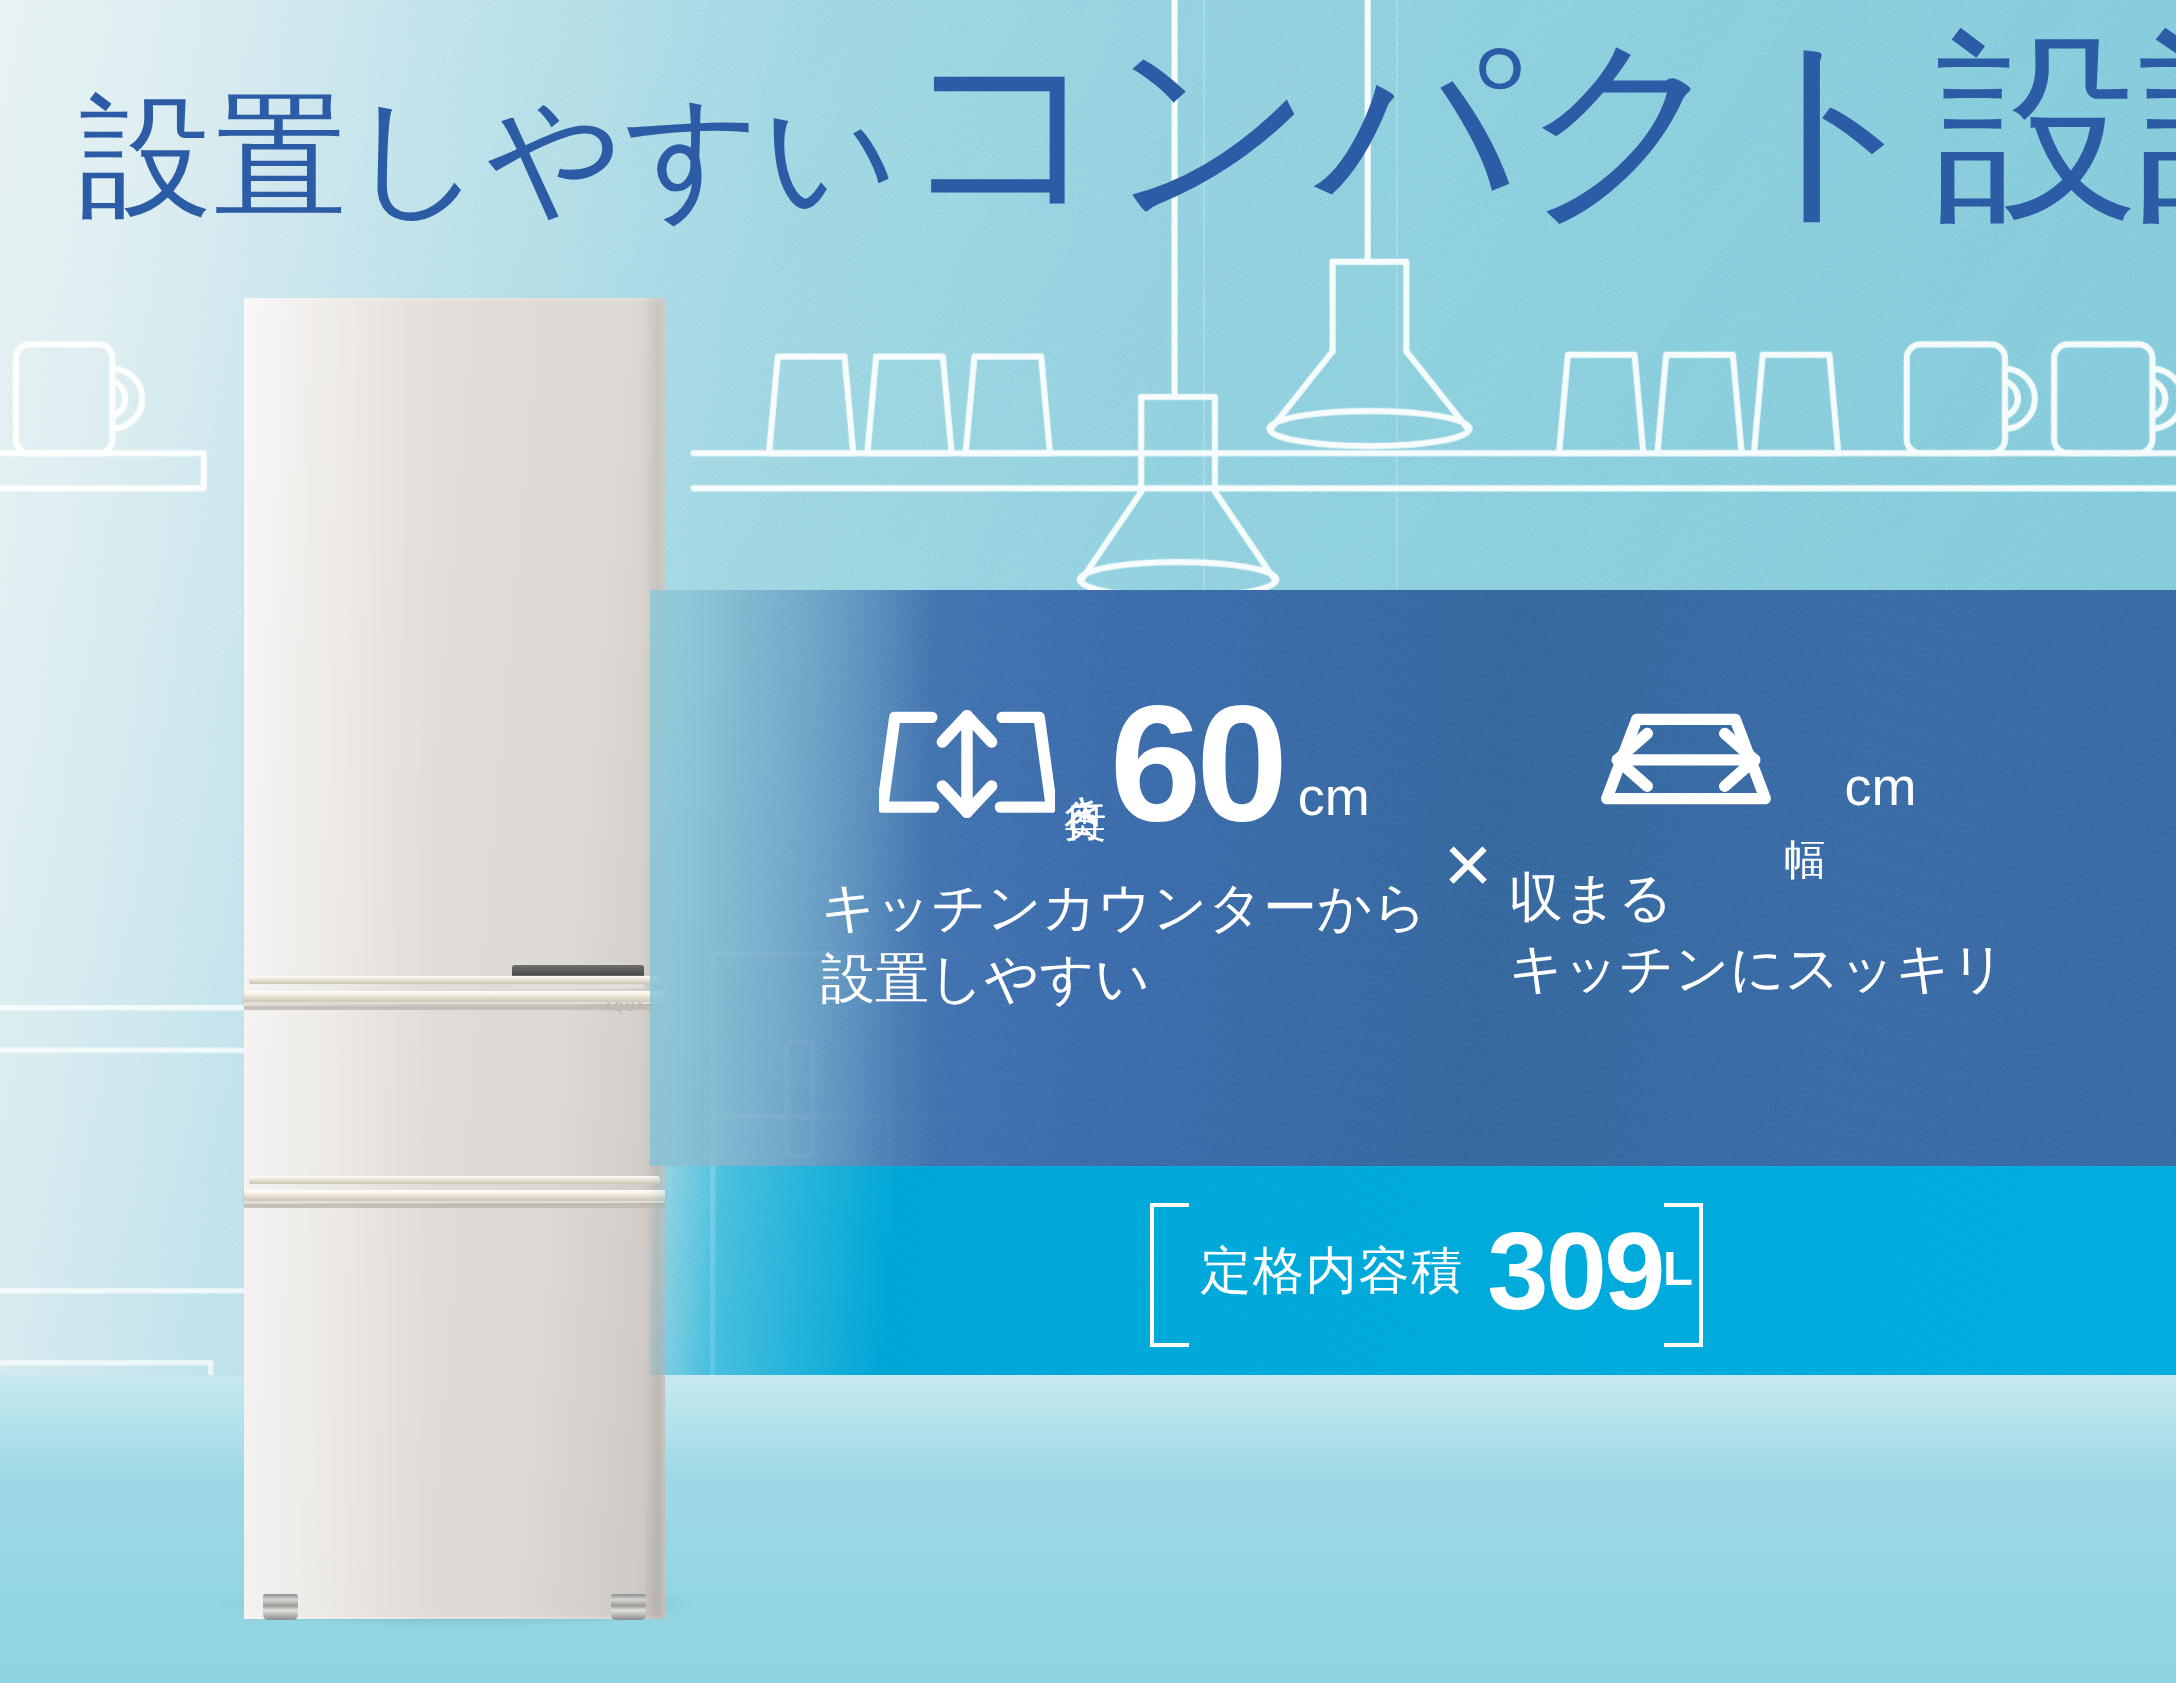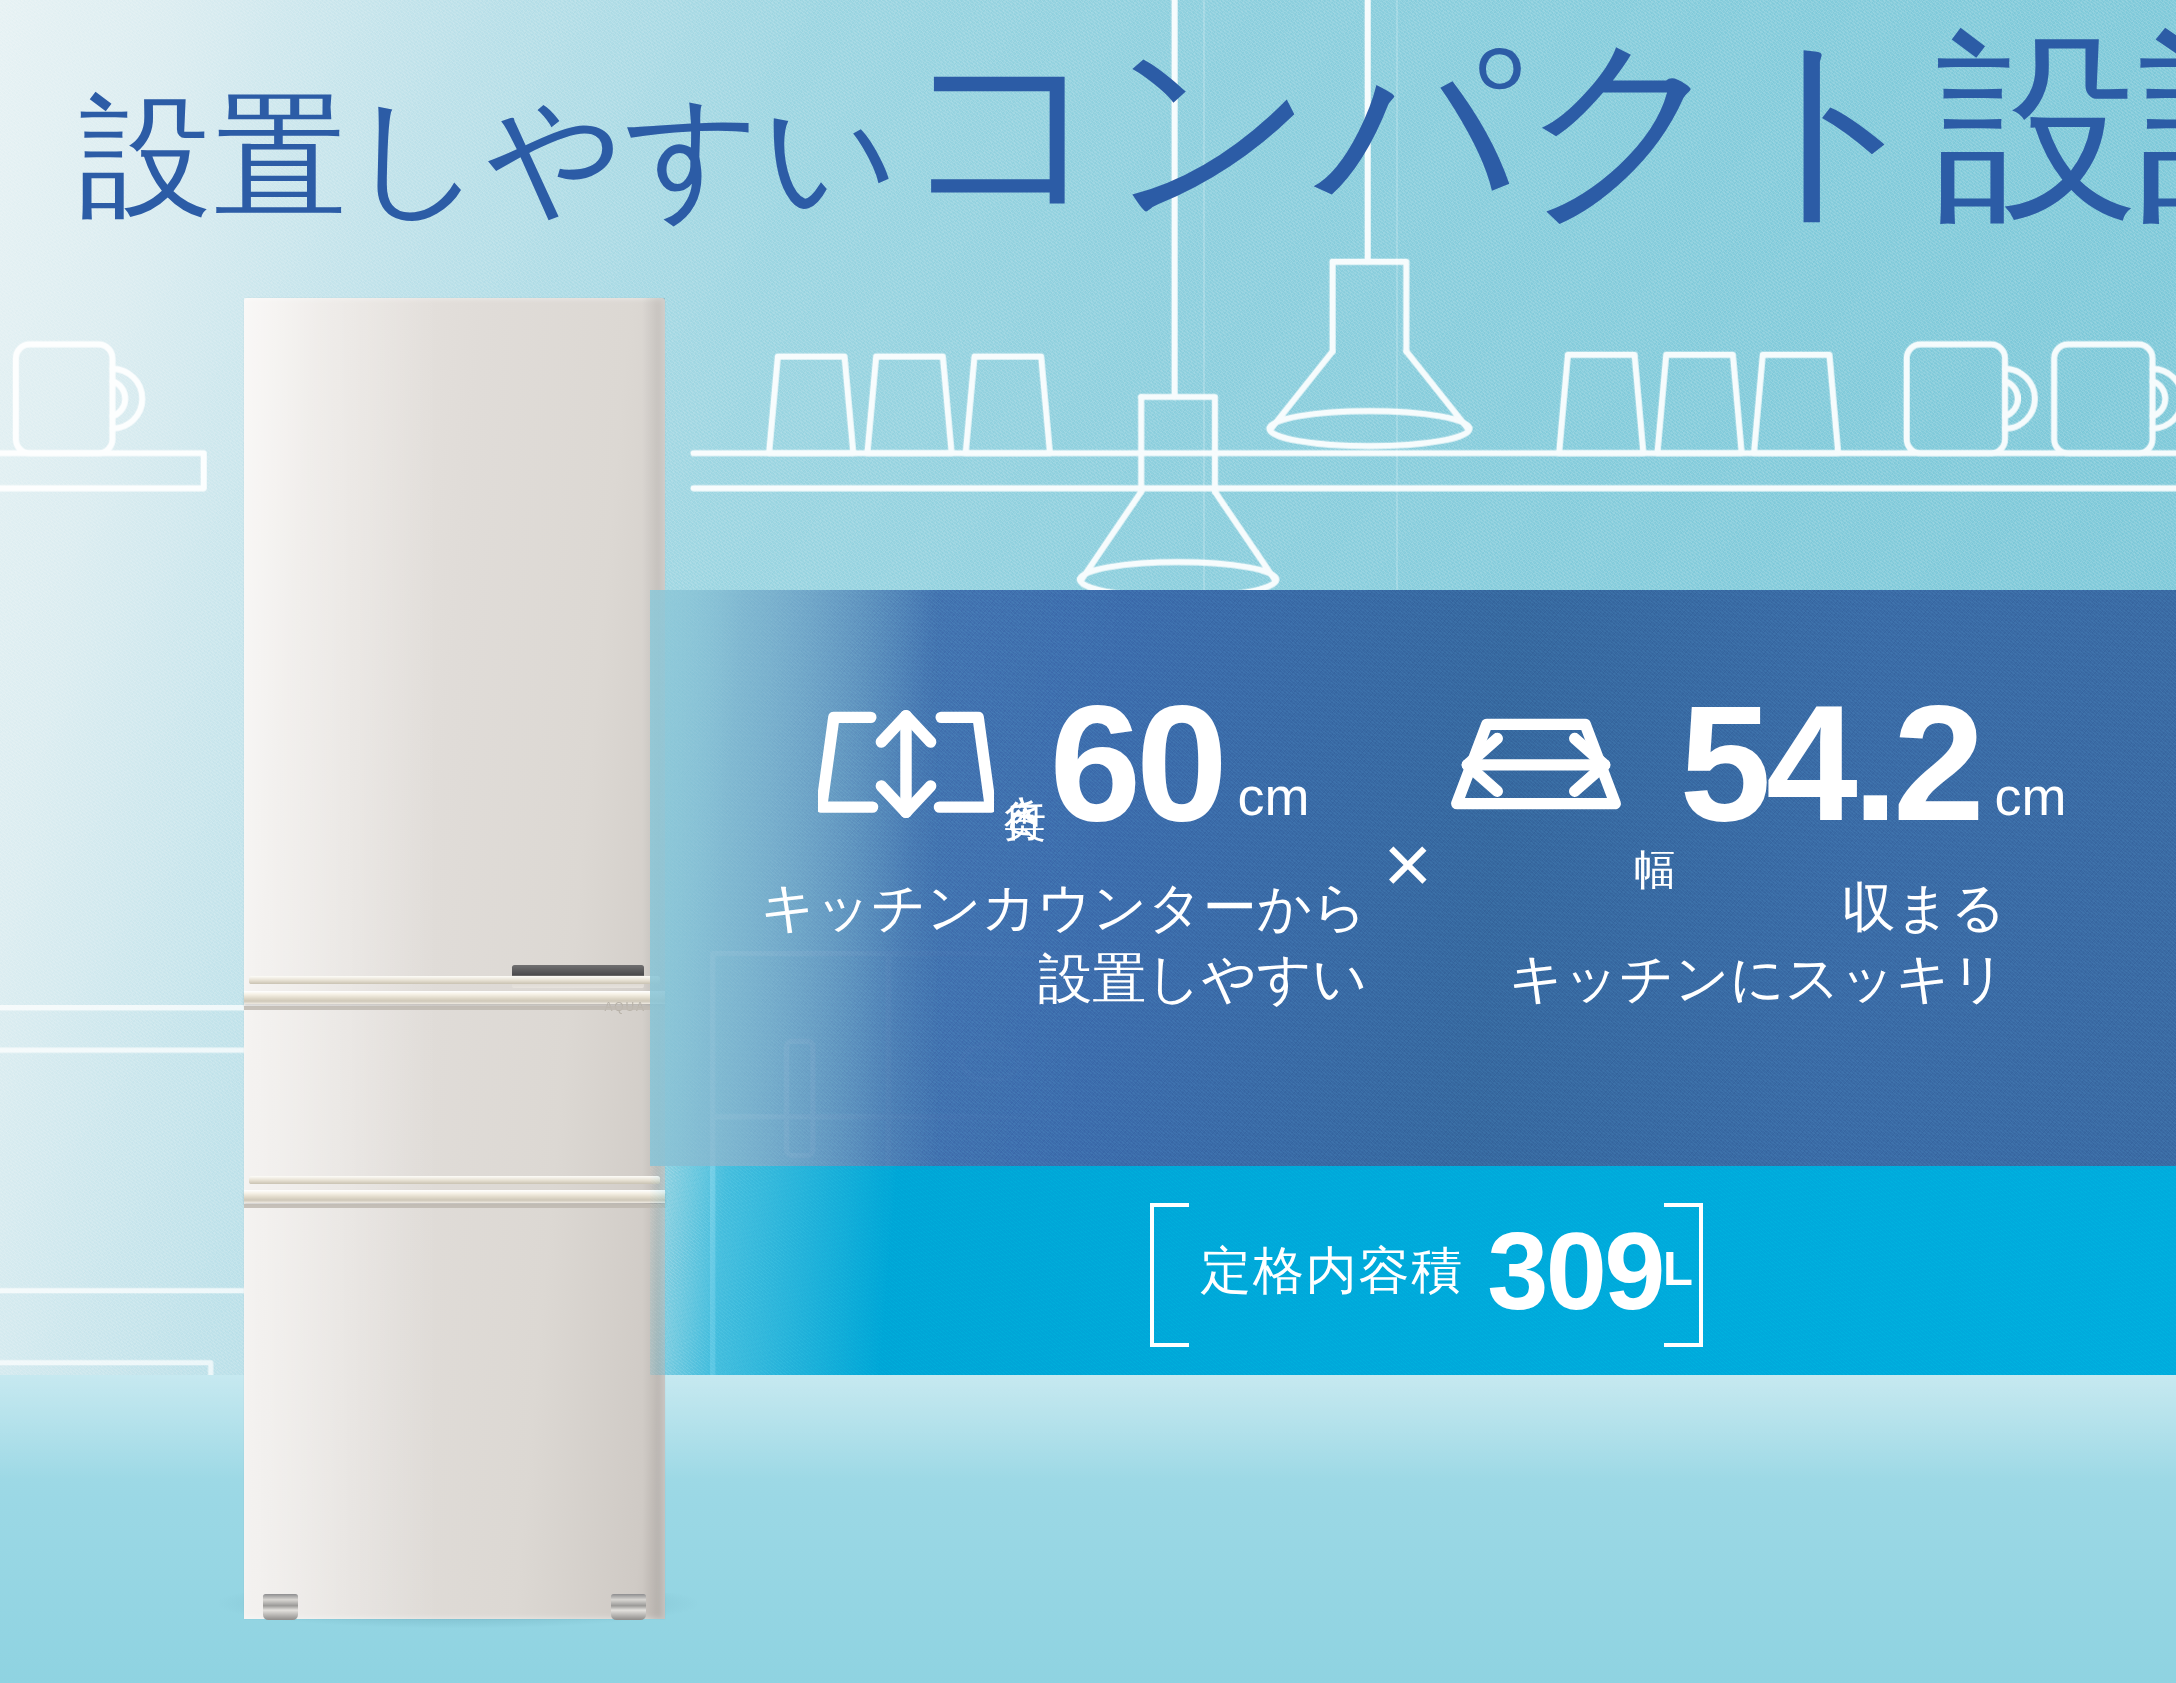--- a/index.html
+++ b/index.html
@@ -96,21 +96,21 @@
   .spec-row{display:flex;align-items:flex-end;}
   .spec-icon{width:176px;height:132px;margin-right:8.8px;align-self:center;}
   .spec-icon svg{width:176px;height:132px;display:block;}
   .spec-unitlabel{writing-mode:vertical-rl;font-size:42px;line-height:1.02;
     letter-spacing:-0.9px;font-family:"DejaVu Sans","Liberation Sans",sans-serif;
     margin-right:3.5px;margin-bottom:19.3px;align-self:flex-end;}
   .spec-num{font-size:165px;line-height:.86;font-weight:bold;letter-spacing:-5.3px;
     font-family:Liberation Sans, sans-serif;}
   .spec-unit{font-size:54px;line-height:1;font-weight:400;margin-left:15px;
     padding-bottom:12.3px;font-family:"Liberation Sans","DejaVu Sans",sans-serif;text-align:right;}
-  .spec-cap{margin-top:37px;font-size:54px;line-height:1.32;text-align:right;
+  .spec-cap{margin-top:37px;font-size:54px;line-height:1.32;text-align:left;
     font-family:"DejaVu Sans","Liberation Sans",sans-serif;}
   .times{font-size:84px;font-weight:300;color:#fff;align-self:center;
     margin:0 16px;padding-bottom:70px;font-family:"Liberation Sans",sans-serif;}
 
   
   .cap-badge{position:absolute;left:1150px;top:1203px;width:553px;height:136px;
     display:flex;align-items:center;justify-content:center;color:#fff;}
   .brk{position:absolute;top:0;width:35px;height:136px;
     border-top:4.4px solid #fff;border-bottom:4.4px solid #fff;}
   .brk-l{left:0;border-left:4.4px solid #fff;}
@@ -279,21 +279,20 @@
 
               <path d="M 44 30 L 156 30 L 190 120 L 10 120 Z"></path>
 
               <path d="M 22 76 L 178 76"></path>
               <path d="M 56 46 L 22 76 L 56 106"></path>
               <path d="M 144 46 L 178 76 L 144 106"></path>
             </g>
           </svg>
         </div>
         <div class="spec-unitlabel">幅</div>
-        <div class="spec-num">54.2</div>
         <div class="spec-unit">cm</div>
       </div>
       <div class="spec-cap">
         <div>収まる</div>
         <div>キッチンにスッキリ</div>
       </div>
     </div>
   </div>
 
   <div class="cap-badge">

